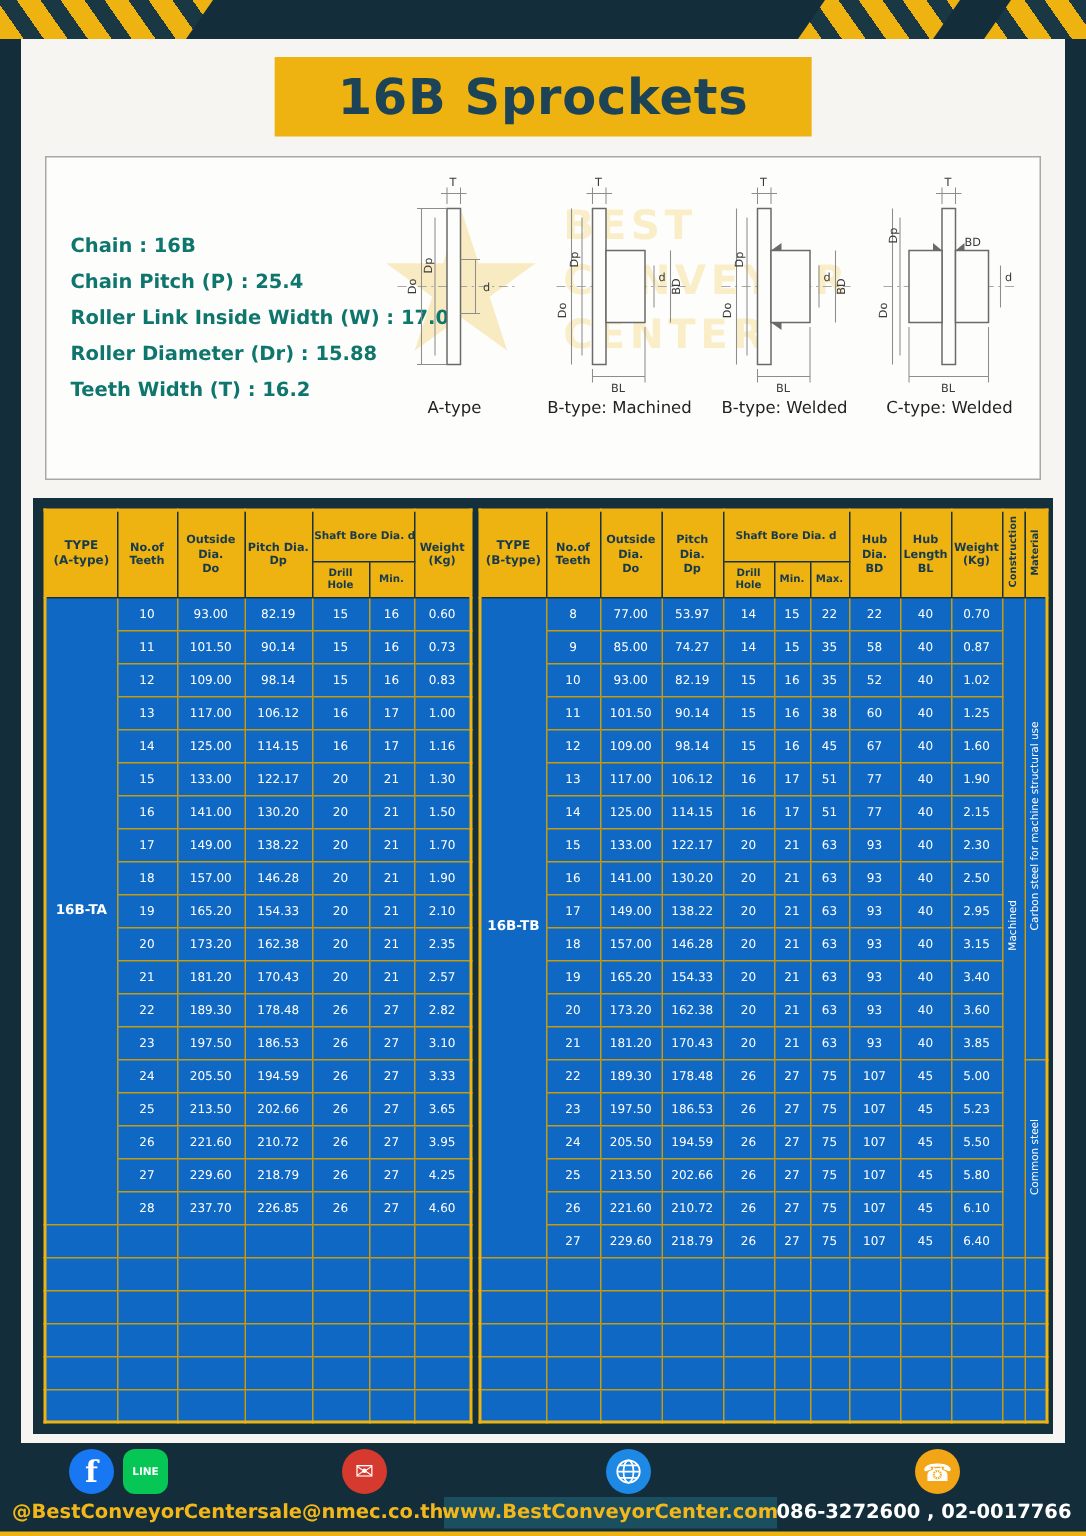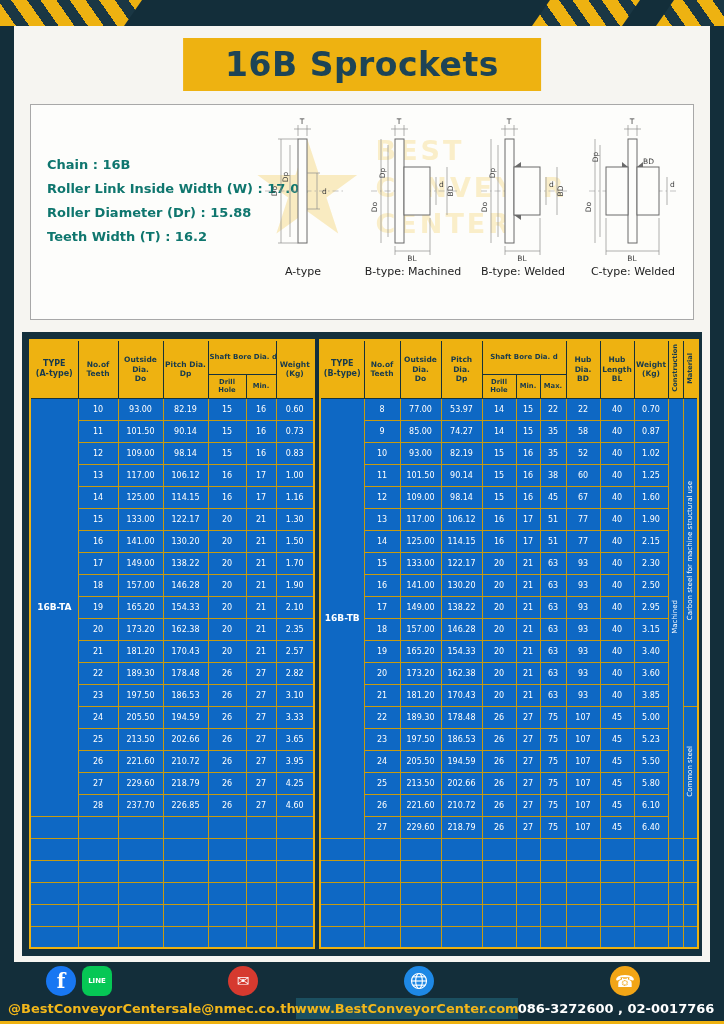--- a/index.html
+++ b/index.html
@@ -109,20 +109,21 @@
       <span class="star">★</span>
       <span class="wm-text">
         <span>BEST</span><br>
         <span>CONVEYOR</span><br>
         <span>CENTER</span>
       </span>
     </div>
 
     <div class="specs">
       <div class="spec-line">Chain : 16B</div>
+      <div class="spec-line">Chain Pitch (P) : 25.4</div>
       <div class="spec-line">Roller Link Inside Width (W) : 17.02</div>
       <div class="spec-line">Roller Diameter (Dr) : 15.88</div>
       <div class="spec-line">Teeth Width (T) : 16.2</div>
     </div>
 
     <div class="drawings">
 
       <div class="drawing">
         <svg viewBox="0 0 104 148">
           <line class="cl" x1="14" y1="76" x2="92" y2="76"></line>

